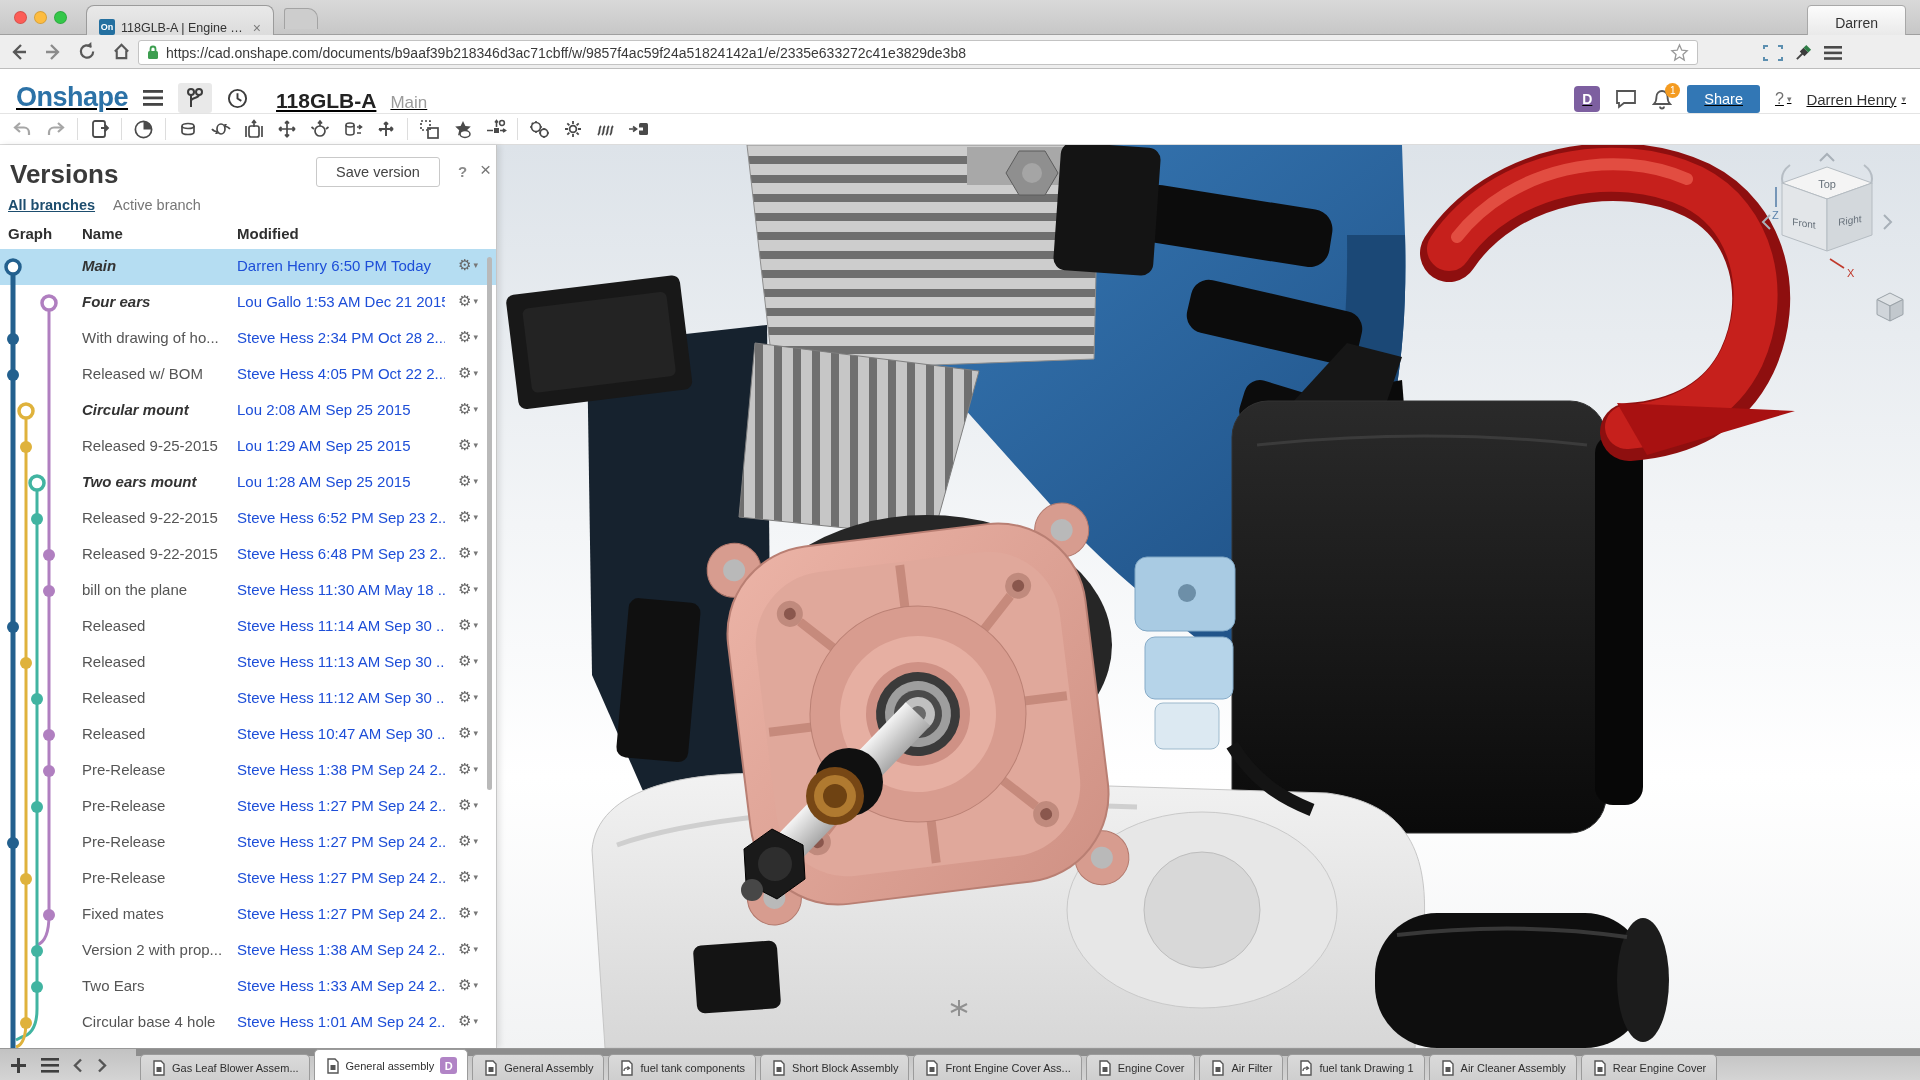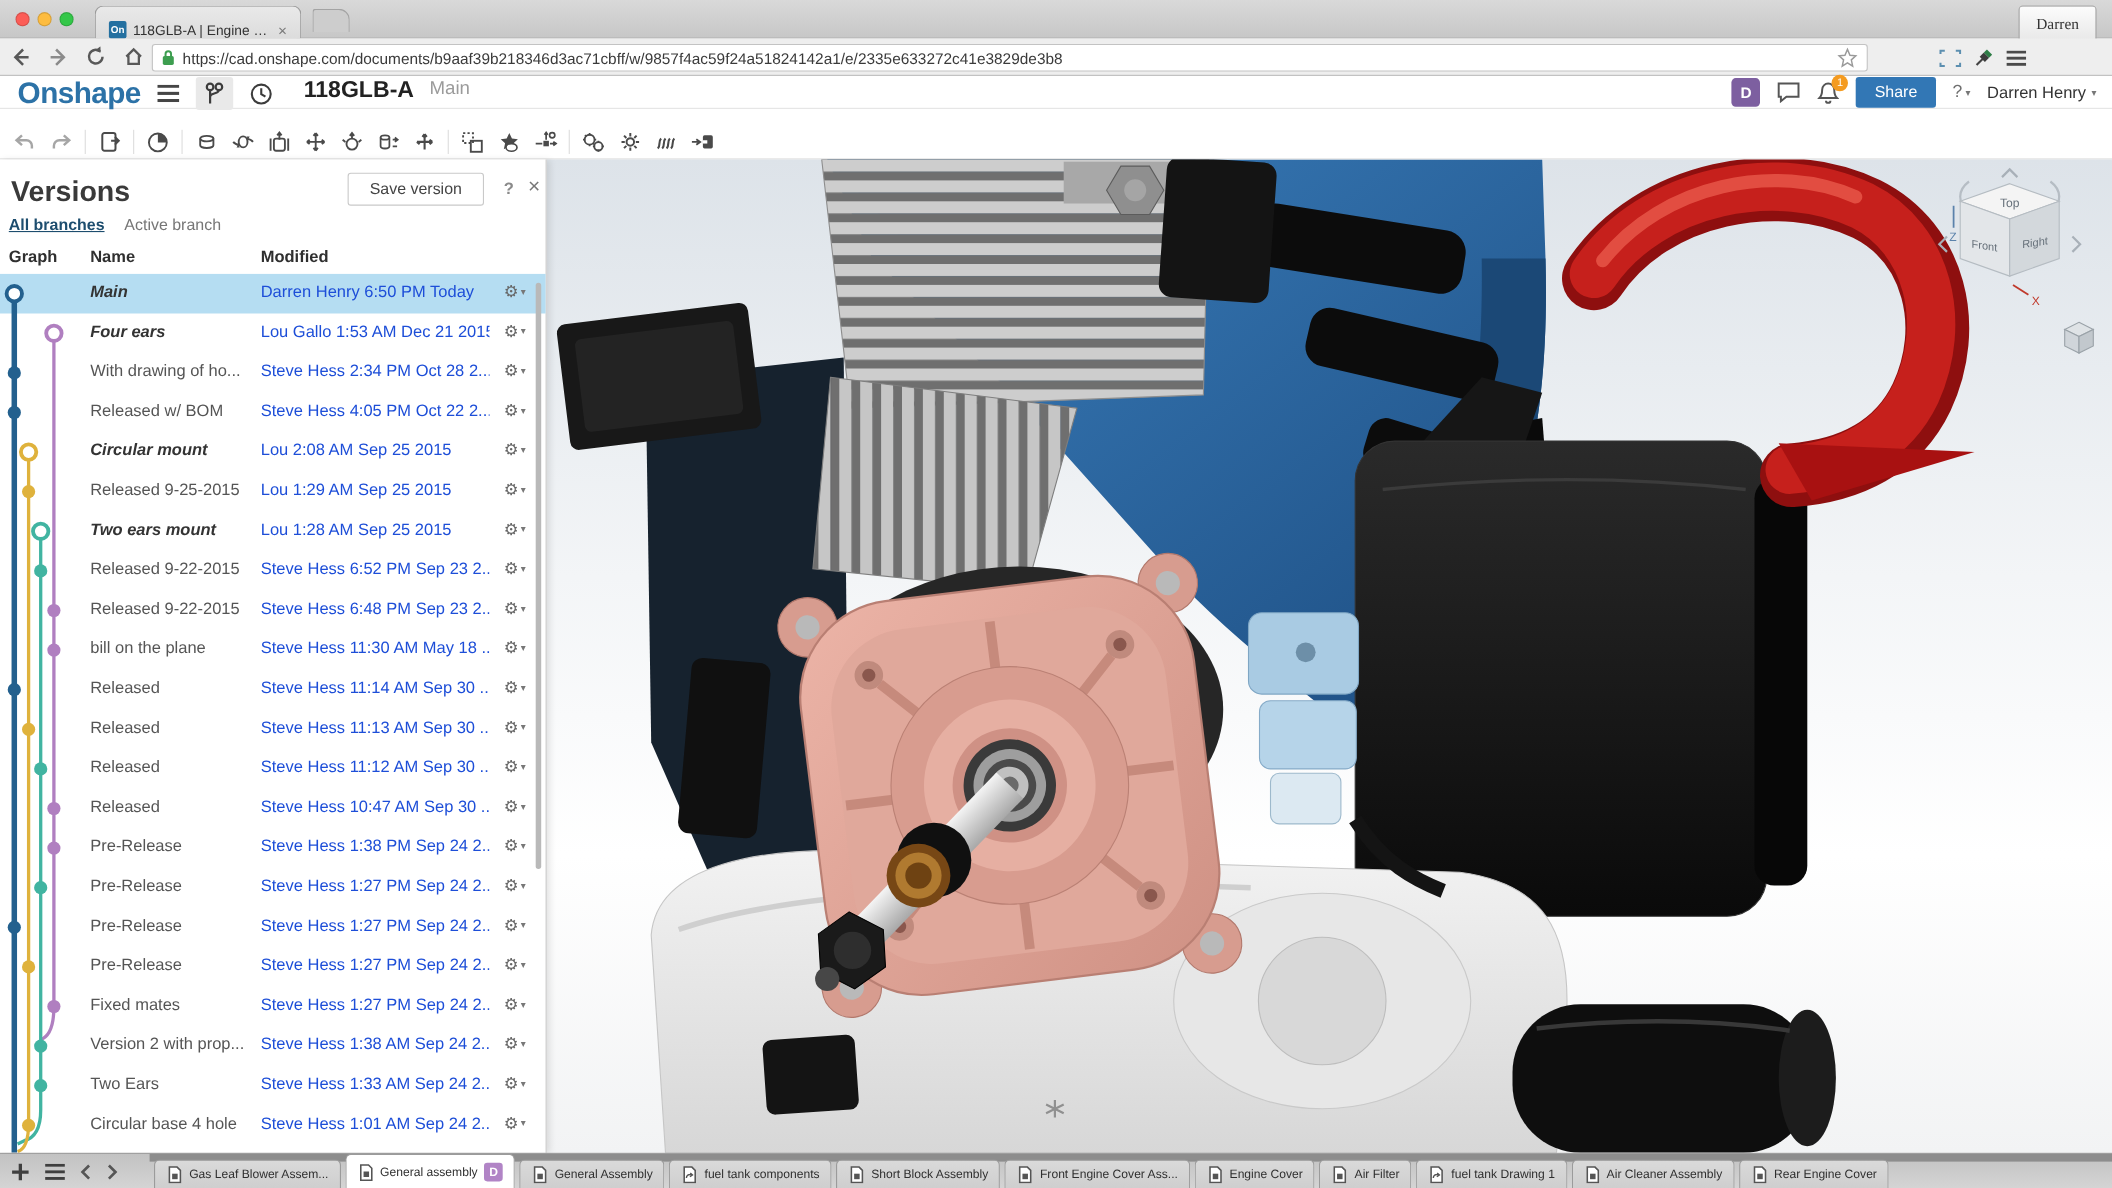--- a/index.html
+++ b/index.html
@@ -14,35 +14,35 @@
   .light.r { background:#fc5d57; } .light.y { background:#fdbc40; } .light.g { background:#34c749; }
   .browser-tab { position:absolute; left:86px; top:5px; width:188px; height:30px;
     background:linear-gradient(#e9e9e9,#dcdcdc); border:1px solid #9b9b9b; border-bottom:none;
     border-radius:8px 8px 0 0; display:flex; align-items:flex-end; padding:0 12px; gap:6px; }
   .favicon { width:16px; height:16px; background:#2470a0; border-radius:2px; color:#fff;
     font-size:9px; font-weight:bold; display:flex; align-items:center; justify-content:center; flex:0 0 16px;}
   .tab-title { font-size:12.5px; color:#333; white-space:nowrap; overflow:hidden; text-overflow:ellipsis; width:128px; }
   .tab-close { font-size:14px; color:#7c7c7c; line-height:1; }
   .newtab-stub { position:absolute; left:284px; top:8px; width:34px; height:21px;
     background:#cdcdcd; border:1px solid #a3a3a3; border-radius:3px 10px 0 0; border-bottom:none; }
-  .profile-btn { position:absolute; right:14px; top:5px; height:36px; padding:0 15px;
+  .profile-btn { position:absolute; right:14px; top:5px; height:36px; padding:0 27px;
     background:linear-gradient(#fcfcfc,#e6e6e6); border:1px solid #a8a8a8; border-radius:4px;
-    font-size:14px; color:#333; display:flex; align-items:center;font-family:Liberation Serif, serif; }
+    font-size:14px; color:#333; display:flex; align-items:center; }
   .chrome-nav { position:absolute; left:0; top:35px; width:1920px; height:34px;
     background:#eeeeee; border-bottom:1px solid #bdbdbd; display:flex; align-items:center; }
   .nav-ic { width:30px; height:26px; display:flex; align-items:center; justify-content:center; margin-left:4px; }
   .urlbar { position:absolute; left:138px; top:5px; width:1560px; height:25px; background:#fff;
     border:1px solid #c3c3c3; border-radius:3px; display:flex; align-items:center; padding:0 8px; gap:7px; }
   .url-text { font-size:14px; color:#3a3a3a; white-space:nowrap; overflow:hidden; }
   .urlbar .star { margin-left:auto; }
   .right-ics { position:absolute; right:78px; top:5px; display:flex; gap:12px; align-items:center; height:25px; }
 
   
-  .os-header { position:absolute; left:0; top:70px; width:1920px; height:29px; background:#fff;
-    border-bottom:1px solid #e4e4e4; display:flex; align-items:flex-start; }
+  .os-header { position:absolute; left:0; top:70px; width:1920px; height:44px; background:#fff;
+    border-bottom:1px solid #e4e4e4; display:flex; align-items:flex-end;text-decoration:underline; }
   .os-logo { font-size:27px; font-weight:bold; color:#2c72a7; letter-spacing:-.5px; margin-left:16px; }
   .hd-ic { width:34px; height:30px; display:flex; align-items:center; justify-content:center; margin-left:8px; border-radius:3px; }
   .hd-ic.active { background:#e9e9e9; }
   .doc-title { font-size:21px; font-weight:bold; color:#222; margin-left:22px; }
   .doc-ws { font-size:17px; color:#9b9b9b; margin-left:14px; }
   .hd-right { margin-left:auto; display:flex; align-items:center; gap:15px; margin-right:14px; }
   .avatar { width:26px; height:26px; border-radius:4px; background:#7d5fa0; color:#fff; font-weight:bold;
     font-size:14px; display:flex; align-items:center; justify-content:center; }
   .bell-wrap { position:relative; }
   .badge { position:absolute; top:-6px; right:-8px; min-width:15px; height:15px; border-radius:8px;

